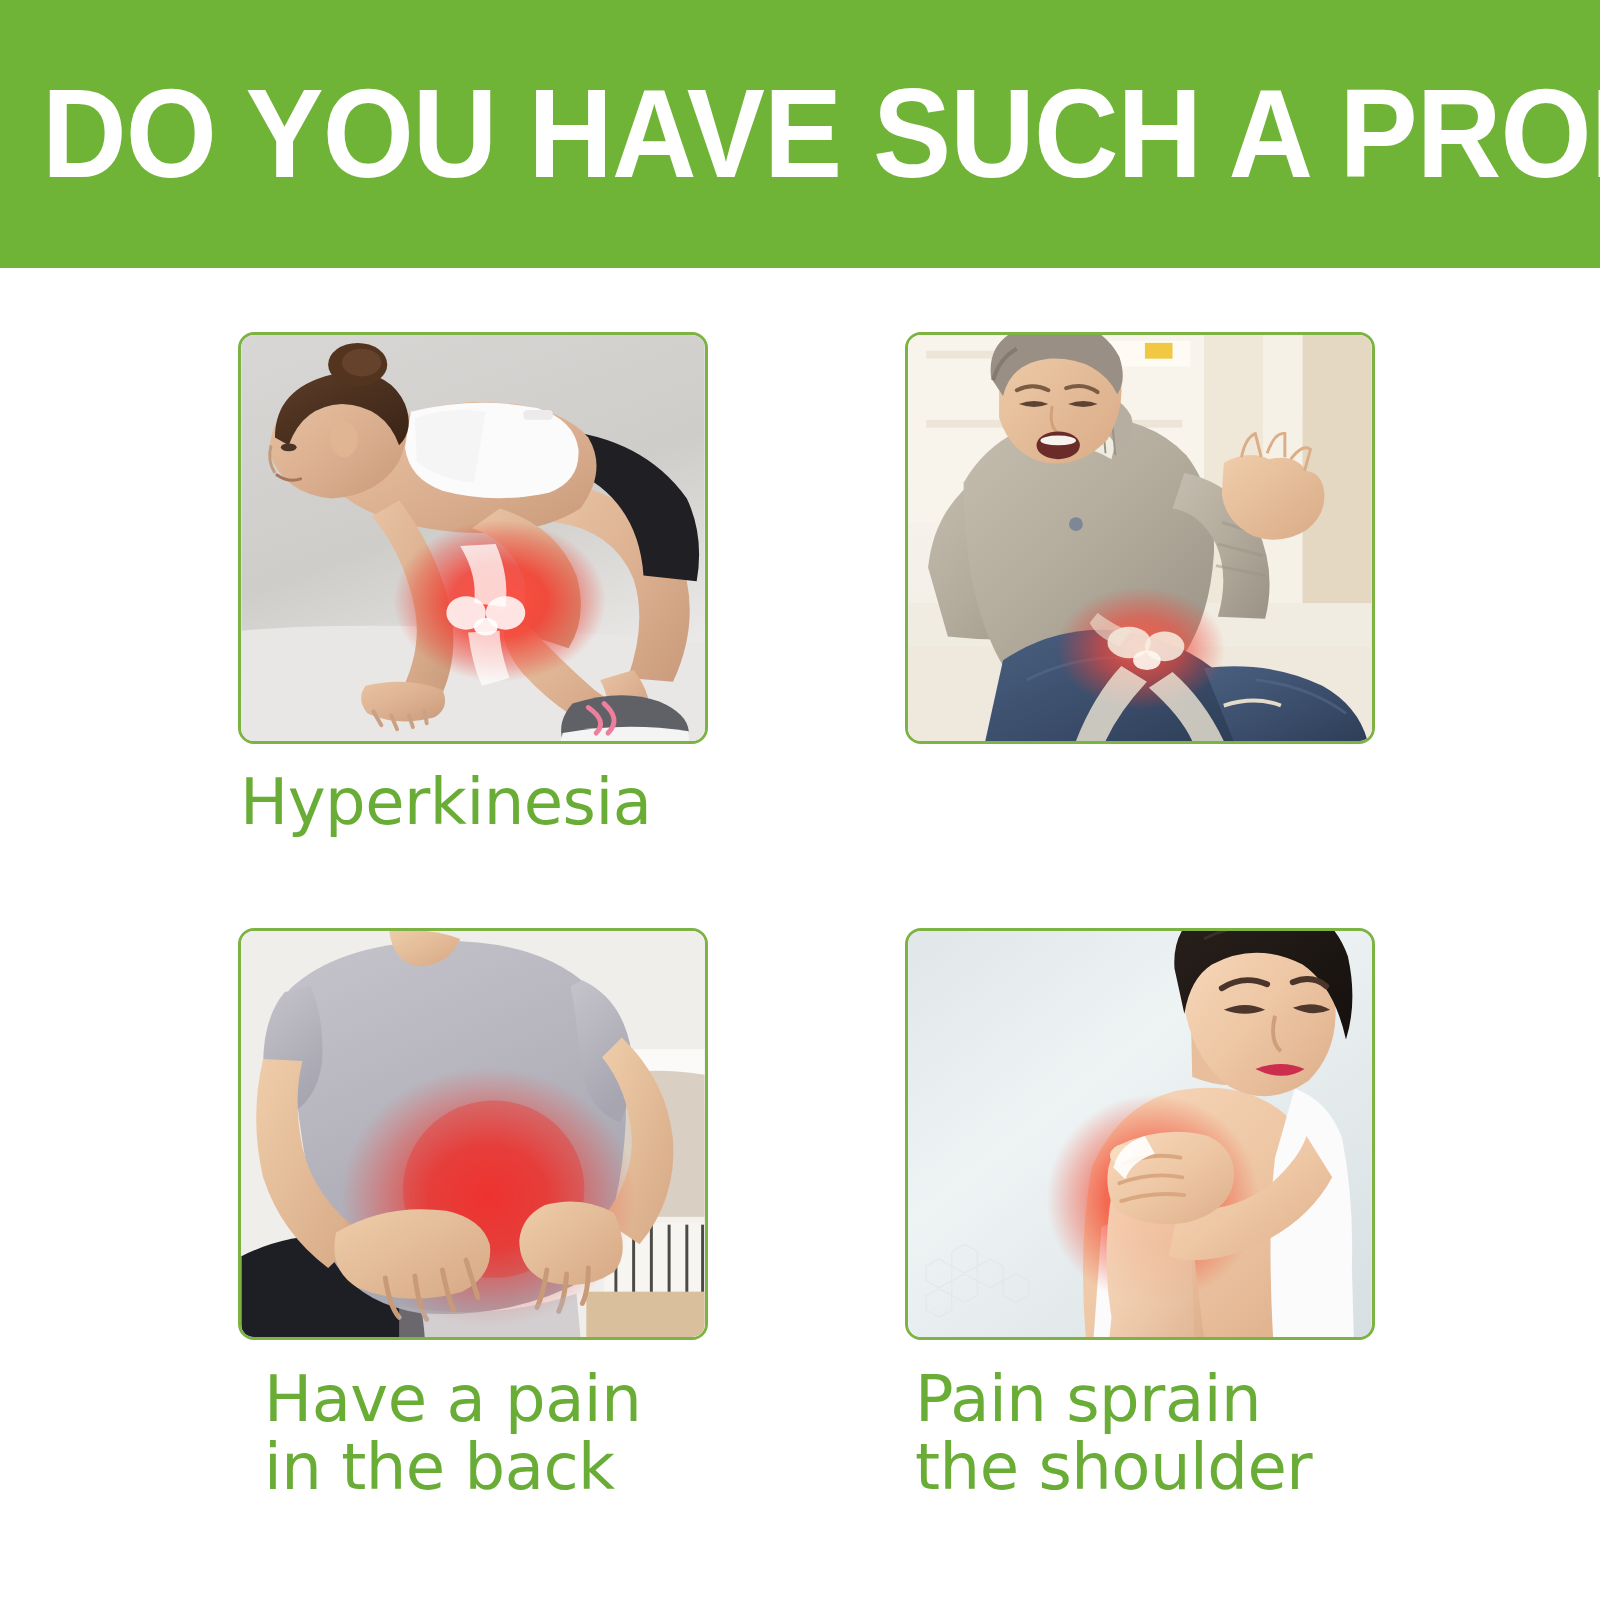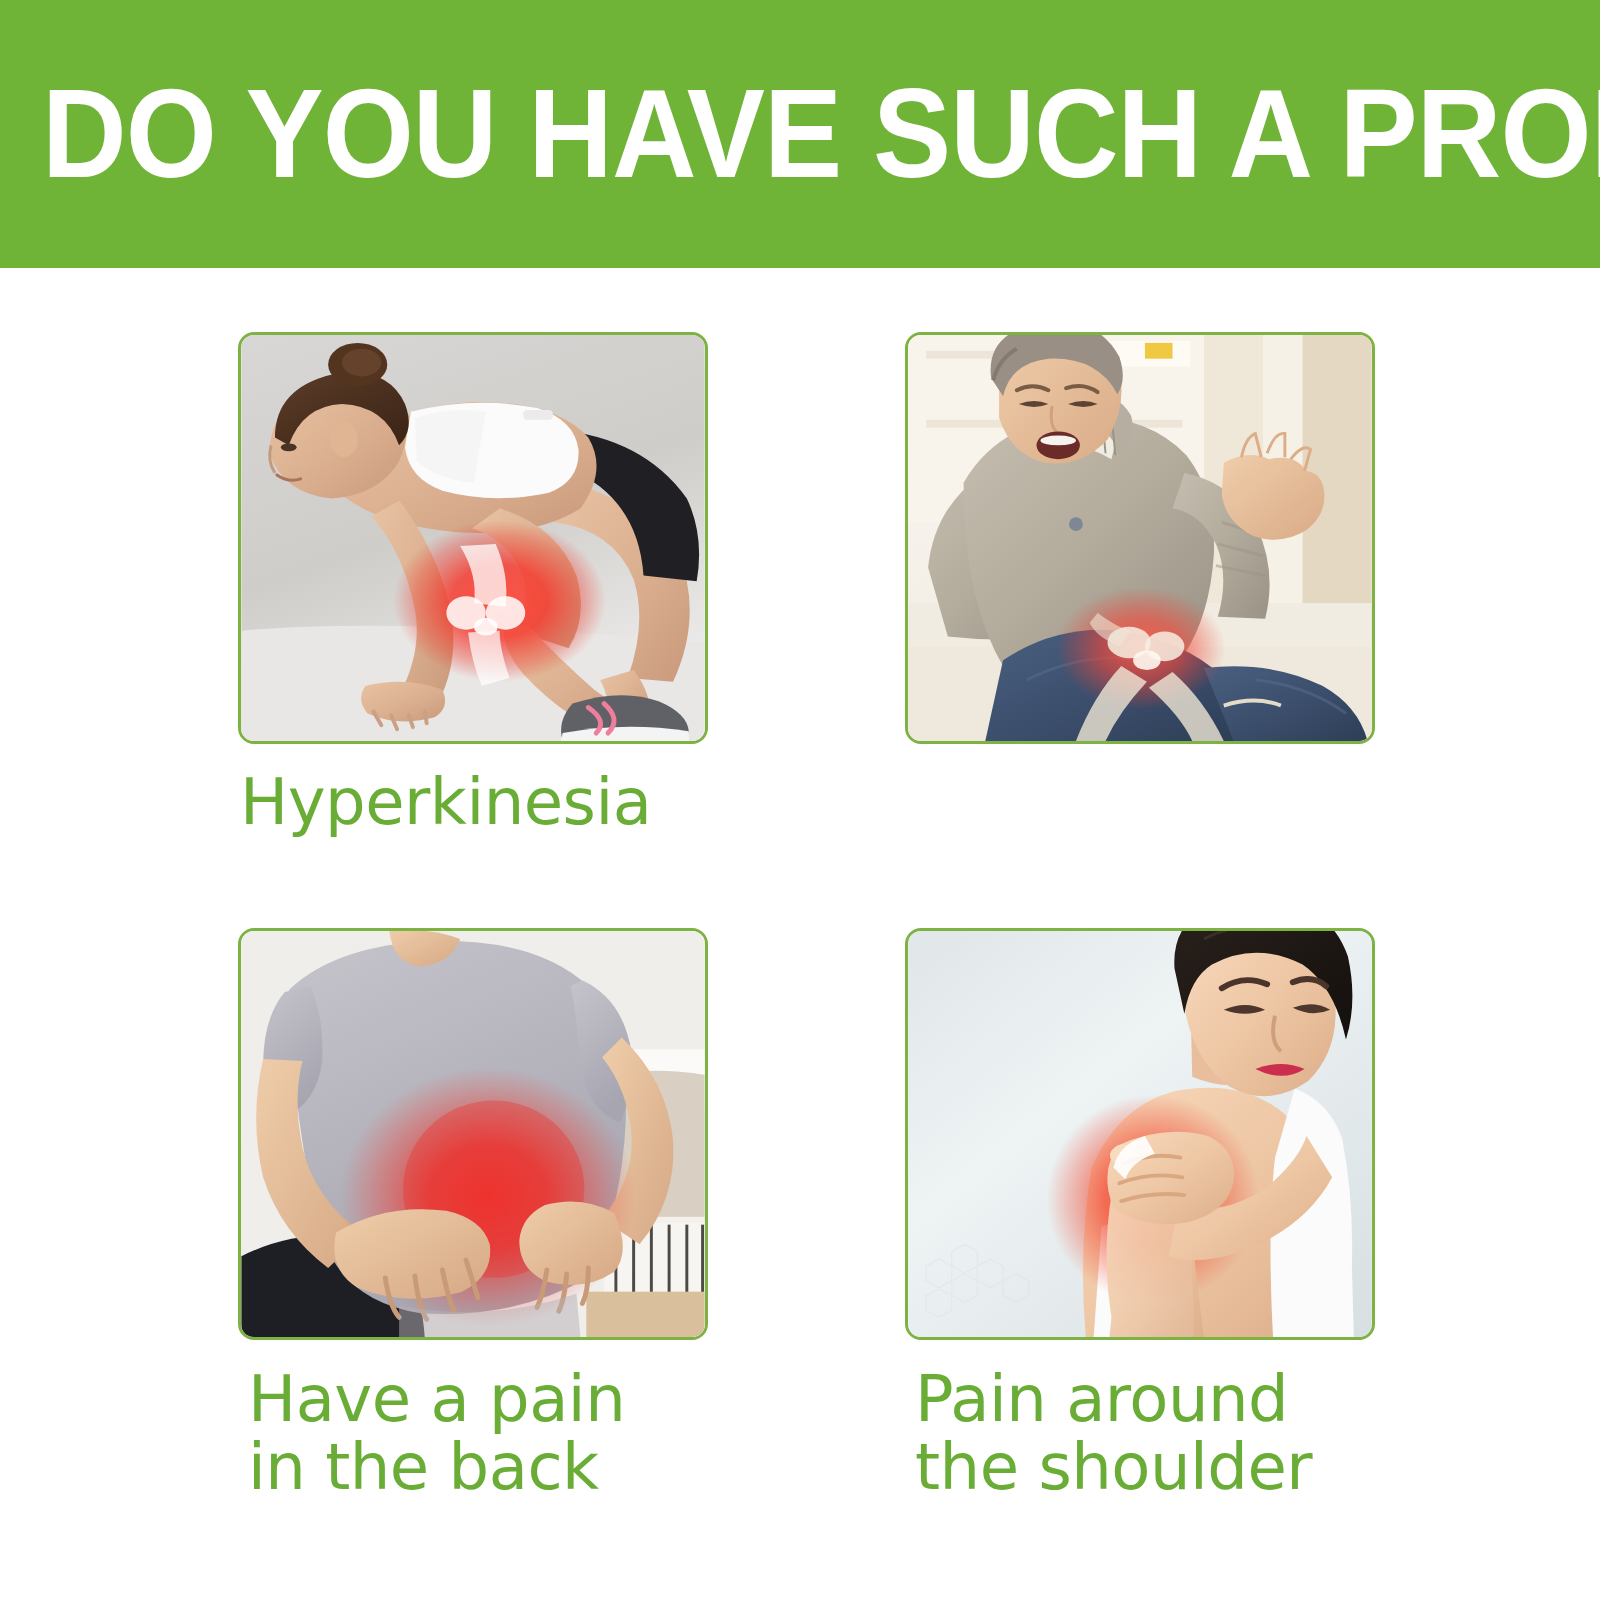--- a/index.html
+++ b/index.html
@@ -62,21 +62,21 @@
     font-family: "DejaVu Sans", sans-serif;
     font-weight: normal;
     font-size: 64px;
     line-height: 1.02;
     letter-spacing: -0.5px;
     white-space: pre-line;
     width: 560px;
   }
   .cell-0 .caption { margin-left: 40px; }
   .cell-1 .caption { margin-left: 46px; }
-  .cell-2 .caption { margin-left: 48px; }
+  .cell-2 .caption { margin-left: 64px; }
   .cell-3 .caption { margin-left: 48px; }
   .cell-2 .caption, .cell-3 .caption { line-height: 1.06; }
 </style>
 </head>
 <body>
 
 <div class="page">
 
   <div class="banner">
     <div class="banner-title">DO YOU HAVE SUCH A PROBLEM?</div>
@@ -383,18 +383,18 @@
 
           <path d="M430 250 Q402 302 336 326 Q292 340 264 330 L274 282 Q326 288 366 258 Q396 232 404 208Z" fill="url(#skin3)"></path>
 
           <path d="M212 218 Q258 196 304 208 Q334 222 330 254 Q324 286 282 296 Q234 302 208 280 Q194 248 212 218Z" fill="url(#skin3)"></path>
           <path d="M218 236 Q248 224 276 230 M214 256 Q246 244 278 250 M216 274 Q248 264 280 268" stroke="#d9a881" stroke-width="4" fill="none" stroke-linecap="round"></path>
           <ellipse cx="216" cy="226" rx="12" ry="9" fill="#f7dcc0" transform="rotate(-20 216 226)"></ellipse>
 
           <path d="M208 240 Q214 216 240 208 L250 226 Q226 234 220 252Z" fill="#ffffff" opacity="0.9"></path>
         </svg>
       </div>
-      <div class="caption">Pain around
+      <div class="caption">Pain sprain
 the shoulder</div>
     </div>
 
   </div>
 </div>
 
 </body></html>

